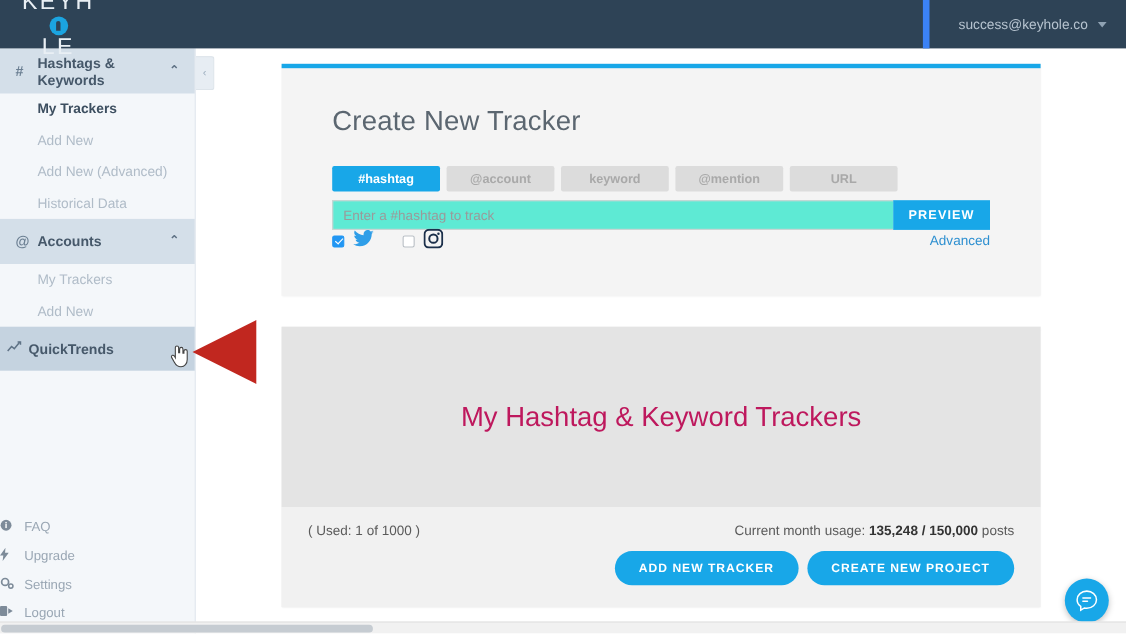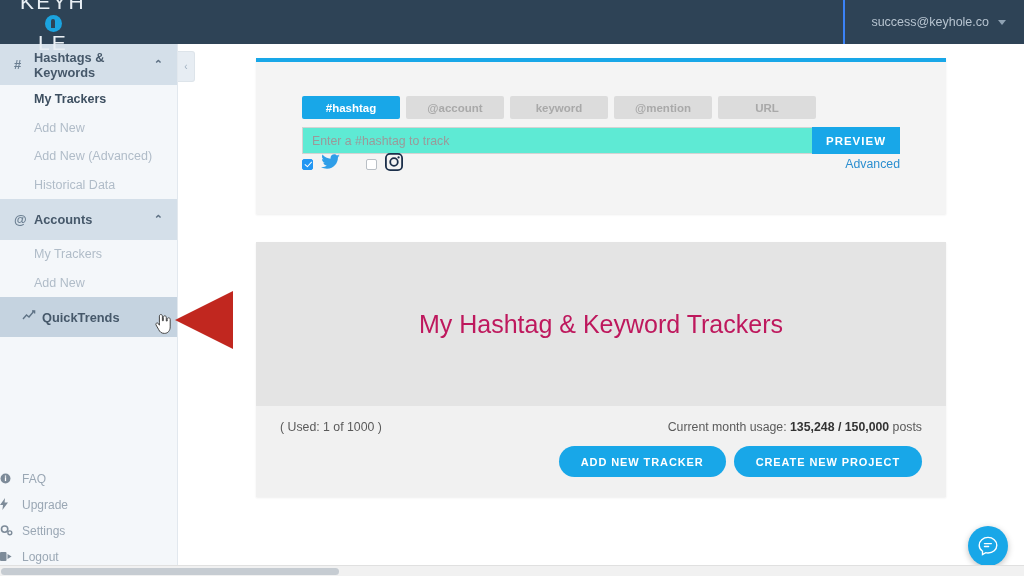--- a/index.html
+++ b/index.html
@@ -31,21 +31,21 @@
     background: #1ba4e0; margin: 0 1px; position: relative; top: 1px;
   }
   .brand .o-key::after {
     content: ""; width: 4px; height: 9px; background: #2e4356;
     border-radius: 2px 2px 0 0;
   }
   .topbar-right {
     margin-left: auto; height: 44px;
     display: flex; align-items: center;
     padding: 0 18px 0 26px;
-    border-left: 2px solid #3b82f6;
+    border-left: 6px solid #3b82f6;
     text-align: right;
   }
   .account-email { color: #b6c3cf; font-size: 12.5px; }
   .caret-down {
     margin-left: 9px; width: 0; height: 0;
     border-left: 4.5px solid transparent;
     border-right: 4.5px solid transparent;
     border-top: 5px solid #8fa2b3;
   }
 
@@ -71,21 +71,21 @@
     margin-left: auto; margin-right: 14px;
     color: #5e7184; font-size: 11px; line-height: 1;
   }
   .nav-sub {
     height: 28.5px; display: flex; align-items: center;
     padding-left: 34px; color: #b0bcc8; cursor: pointer;
   }
   .nav-sub.active { color: #3d4f60; font-weight: 700; }
   .nav-item-row {
     height: 40px; display: flex; align-items: center;
-    padding-left: 22px; color: #46586a;
+    padding-left: 6px; color: #46586a;
     font-weight: 600; font-size: 12.8px; cursor: pointer;
   }
   .nav-item-row.selected { background: #c5d3e0; }
   .nav-item-row .gicon { width: 20px; font-size: 12px; color: #6b7f92; flex: 0 0 20px; }
 
   .sidebar-bottom { position: absolute; left: 0; bottom: 6px; width: 100%; }
   .nav-bottom {
     height: 26px; display: flex; align-items: center;
     color: #9aa7b4; font-size: 12px; cursor: pointer;
   }
@@ -316,20 +316,21 @@
   </div>
 
   <div class="collapse-tab">‹</div>
 
   <div class="main">
     <div class="content-wrap">
 
       <div class="card">
         <div class="card-accent"></div>
         <div class="create-card">
+          <div class="card-title">Create New Tracker</div>
 
           <div class="tabs">
             <div class="tab active">#hashtag</div>
             <div class="tab">@account</div>
             <div class="tab">keyword</div>
             <div class="tab">@mention</div>
             <div class="tab">URL</div>
           </div>
 
           <div class="input-row">

